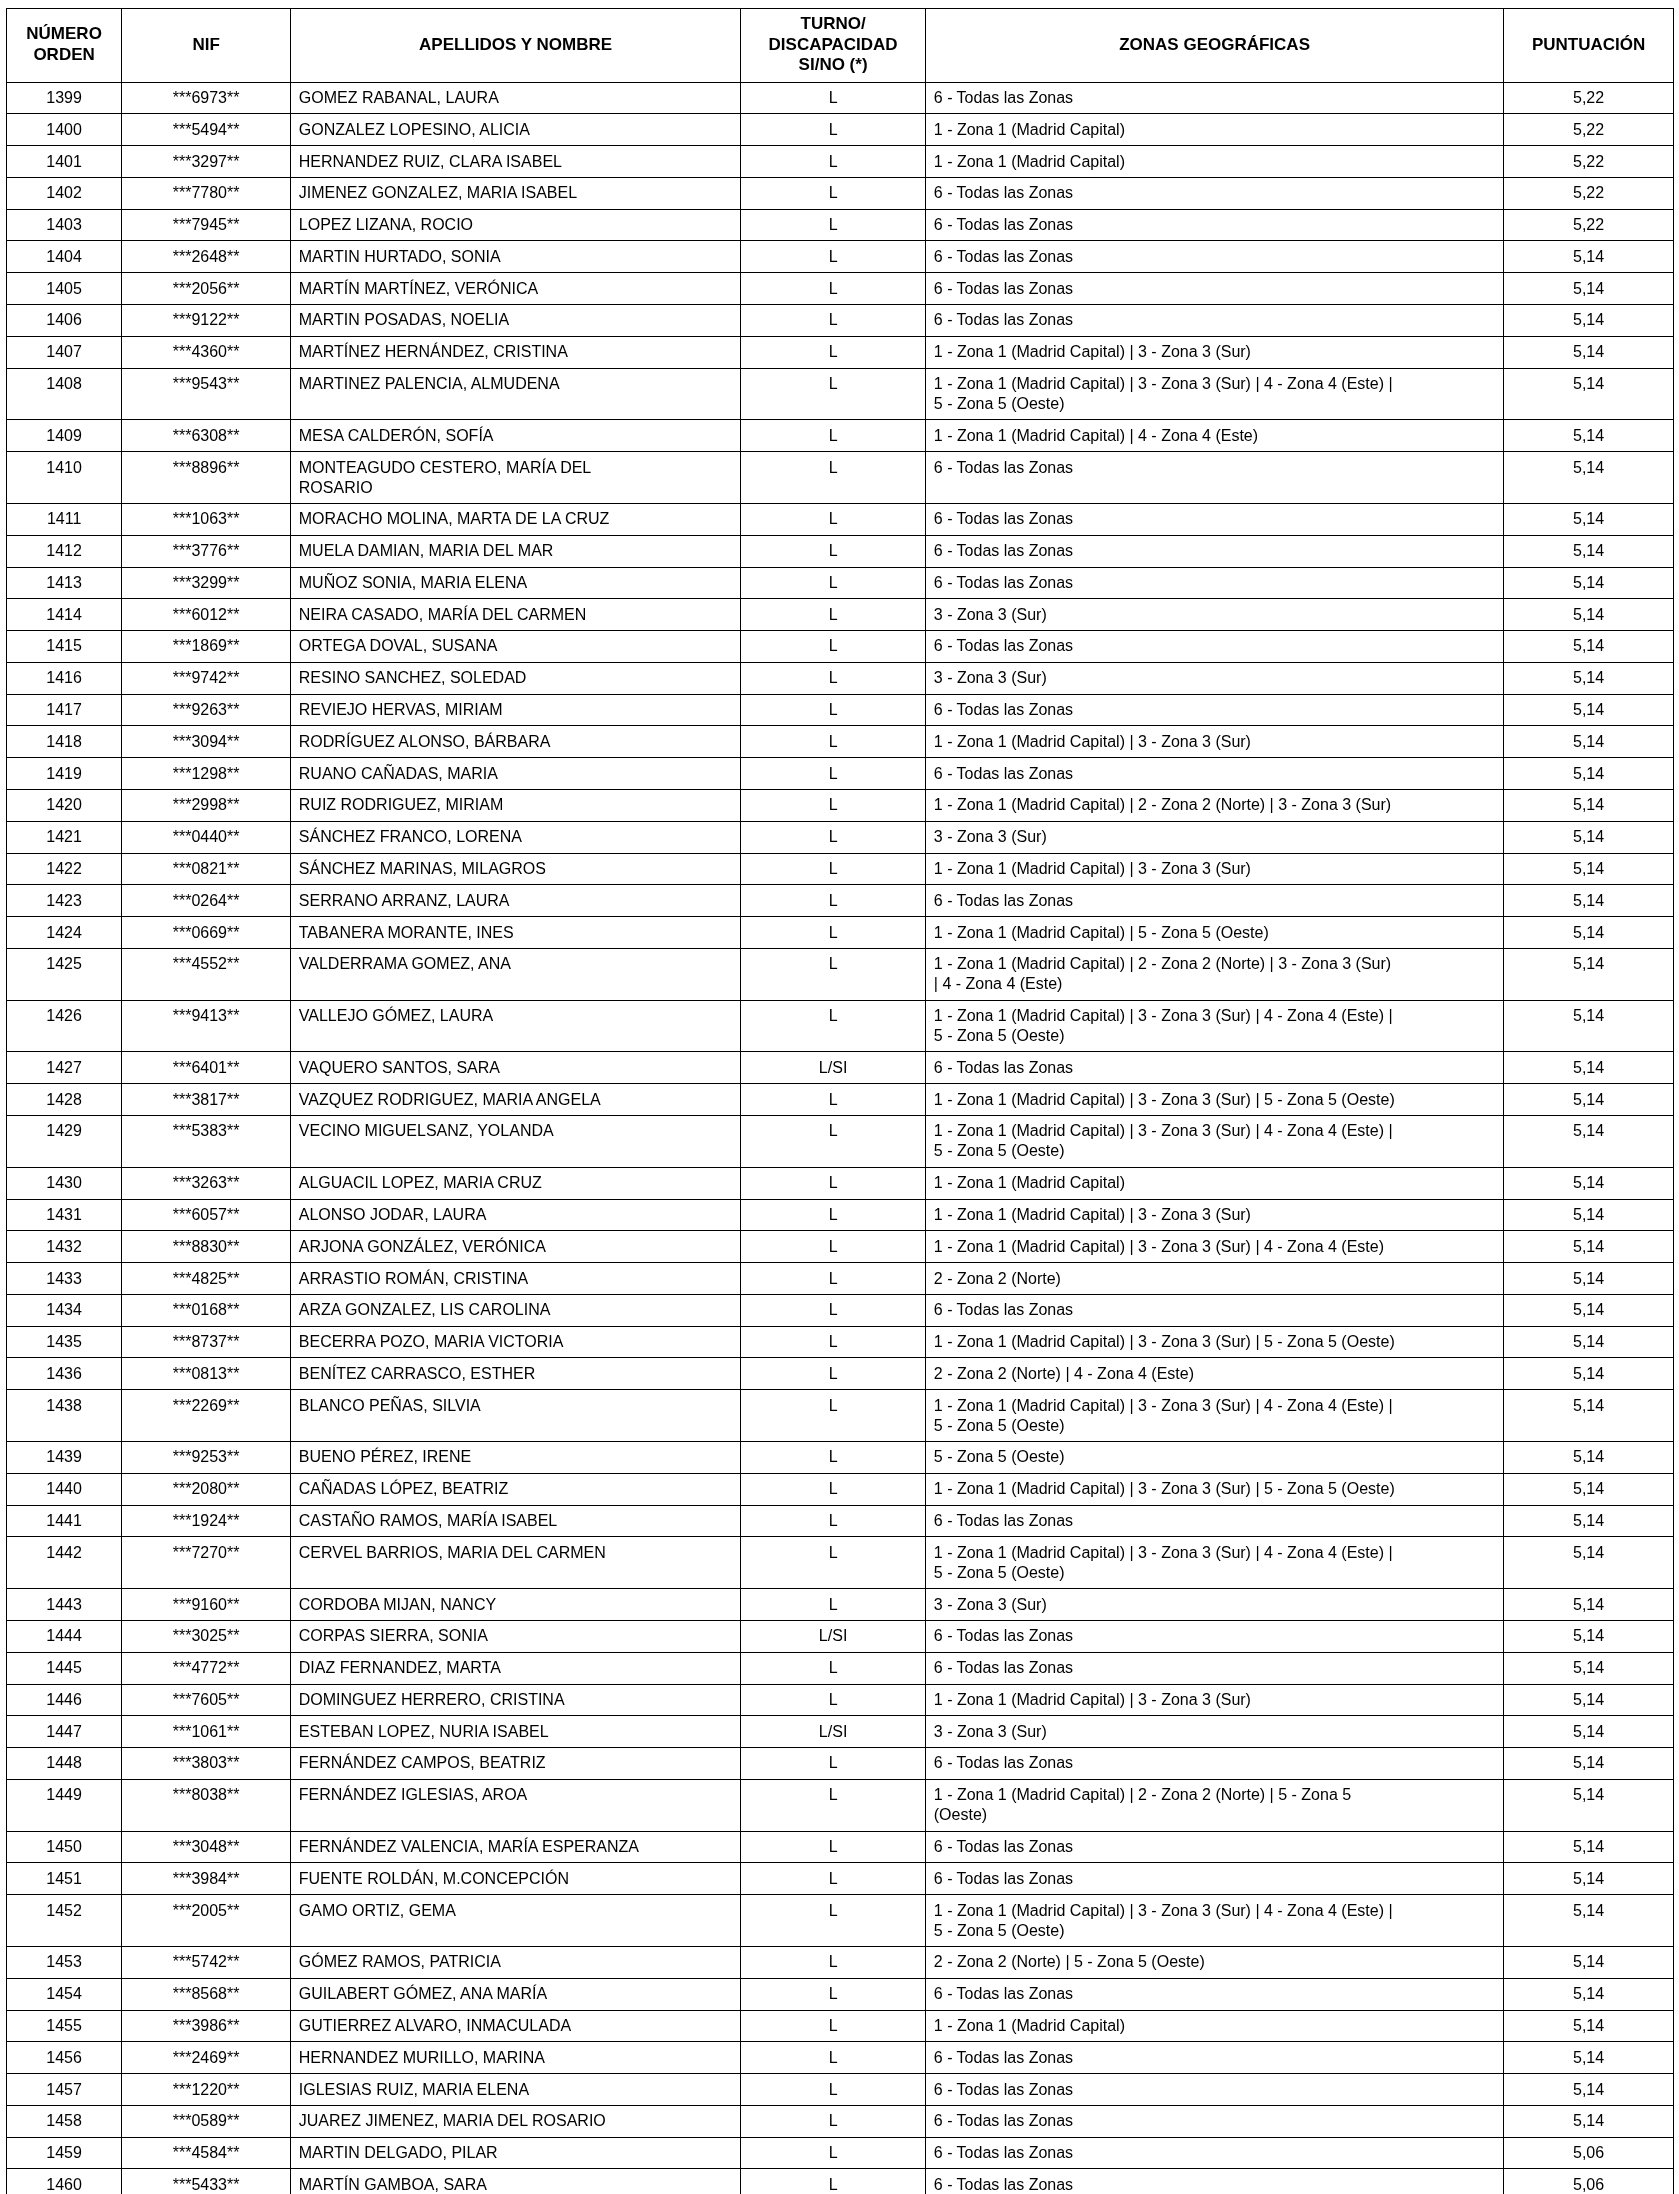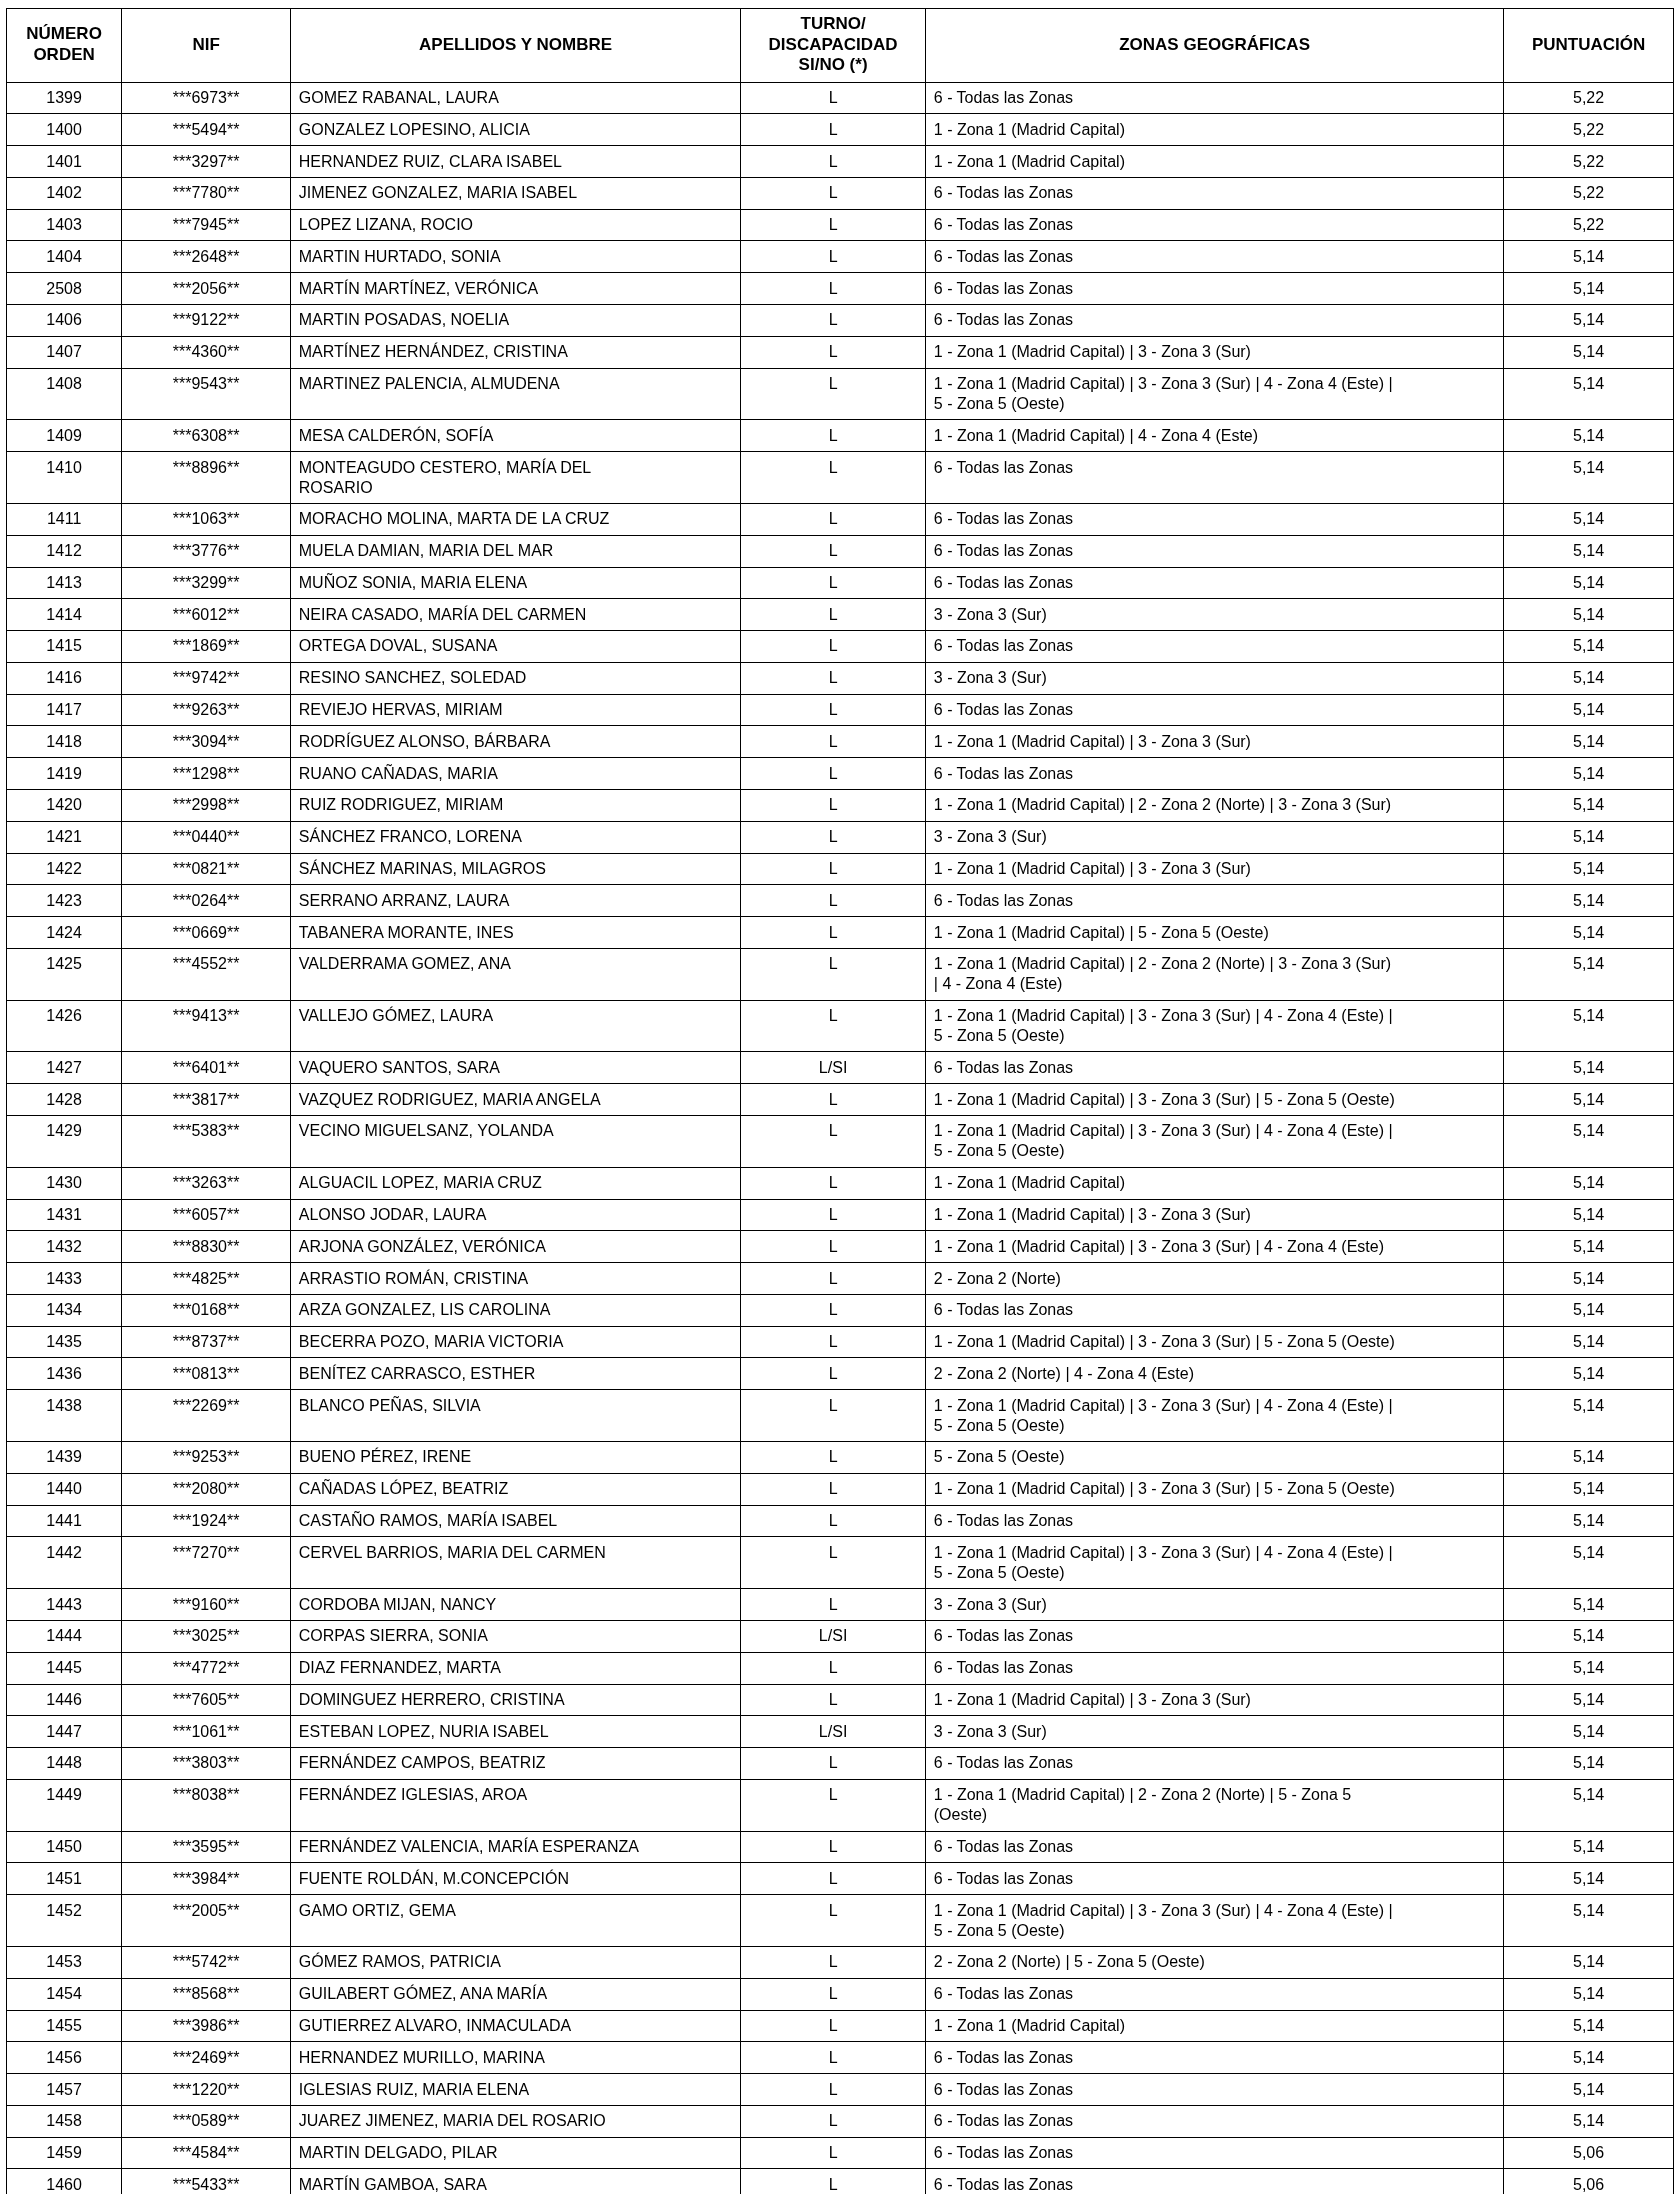--- a/index.html
+++ b/index.html
@@ -122,21 +122,21 @@
   <tr>
     <td class="c">1404</td>
     <td class="c">***2648**</td>
     <td class="l">MARTIN HURTADO, SONIA</td>
     <td class="c">L</td>
     <td class="l">6 - Todas las Zonas</td>
     <td class="c">5,14</td>
   </tr>
 
   <tr>
-    <td class="c">2508</td>
+    <td class="c">1405</td>
     <td class="c">***2056**</td>
     <td class="l">MARTÍN MARTÍNEZ, VERÓNICA</td>
     <td class="c">L</td>
     <td class="l">6 - Todas las Zonas</td>
     <td class="c">5,14</td>
   </tr>
 
   <tr>
     <td class="c">1406</td>
     <td class="c">***9122**</td>
@@ -528,21 +528,21 @@
     <td class="c">***8038**</td>
     <td class="l">FERNÁNDEZ IGLESIAS, AROA</td>
     <td class="c">L</td>
     <td class="l">1 - Zona 1 (Madrid Capital) | 2 - Zona 2 (Norte) | 5 - Zona 5
 (Oeste)</td>
     <td class="c">5,14</td>
   </tr>
 
   <tr>
     <td class="c">1450</td>
-    <td class="c">***3595**</td>
+    <td class="c">***3048**</td>
     <td class="l">FERNÁNDEZ VALENCIA, MARÍA ESPERANZA</td>
     <td class="c">L</td>
     <td class="l">6 - Todas las Zonas</td>
     <td class="c">5,14</td>
   </tr>
 
   <tr>
     <td class="c">1451</td>
     <td class="c">***3984**</td>
     <td class="l">FUENTE ROLDÁN, M.CONCEPCIÓN</td>

